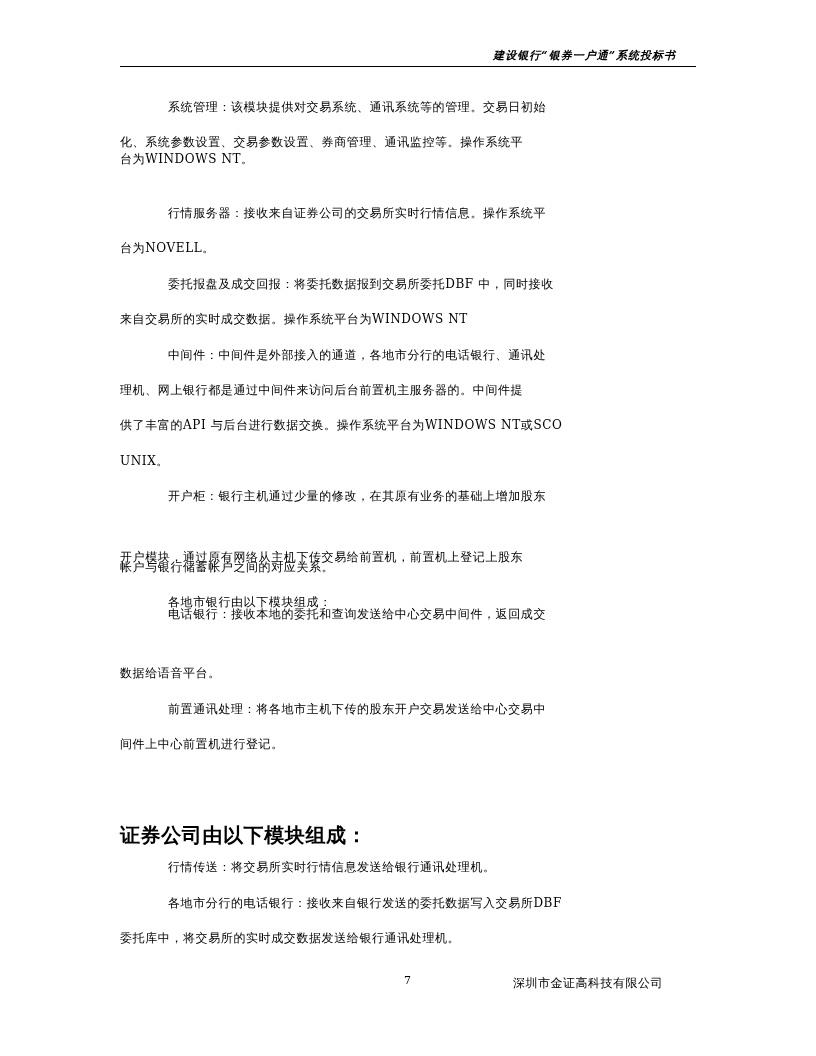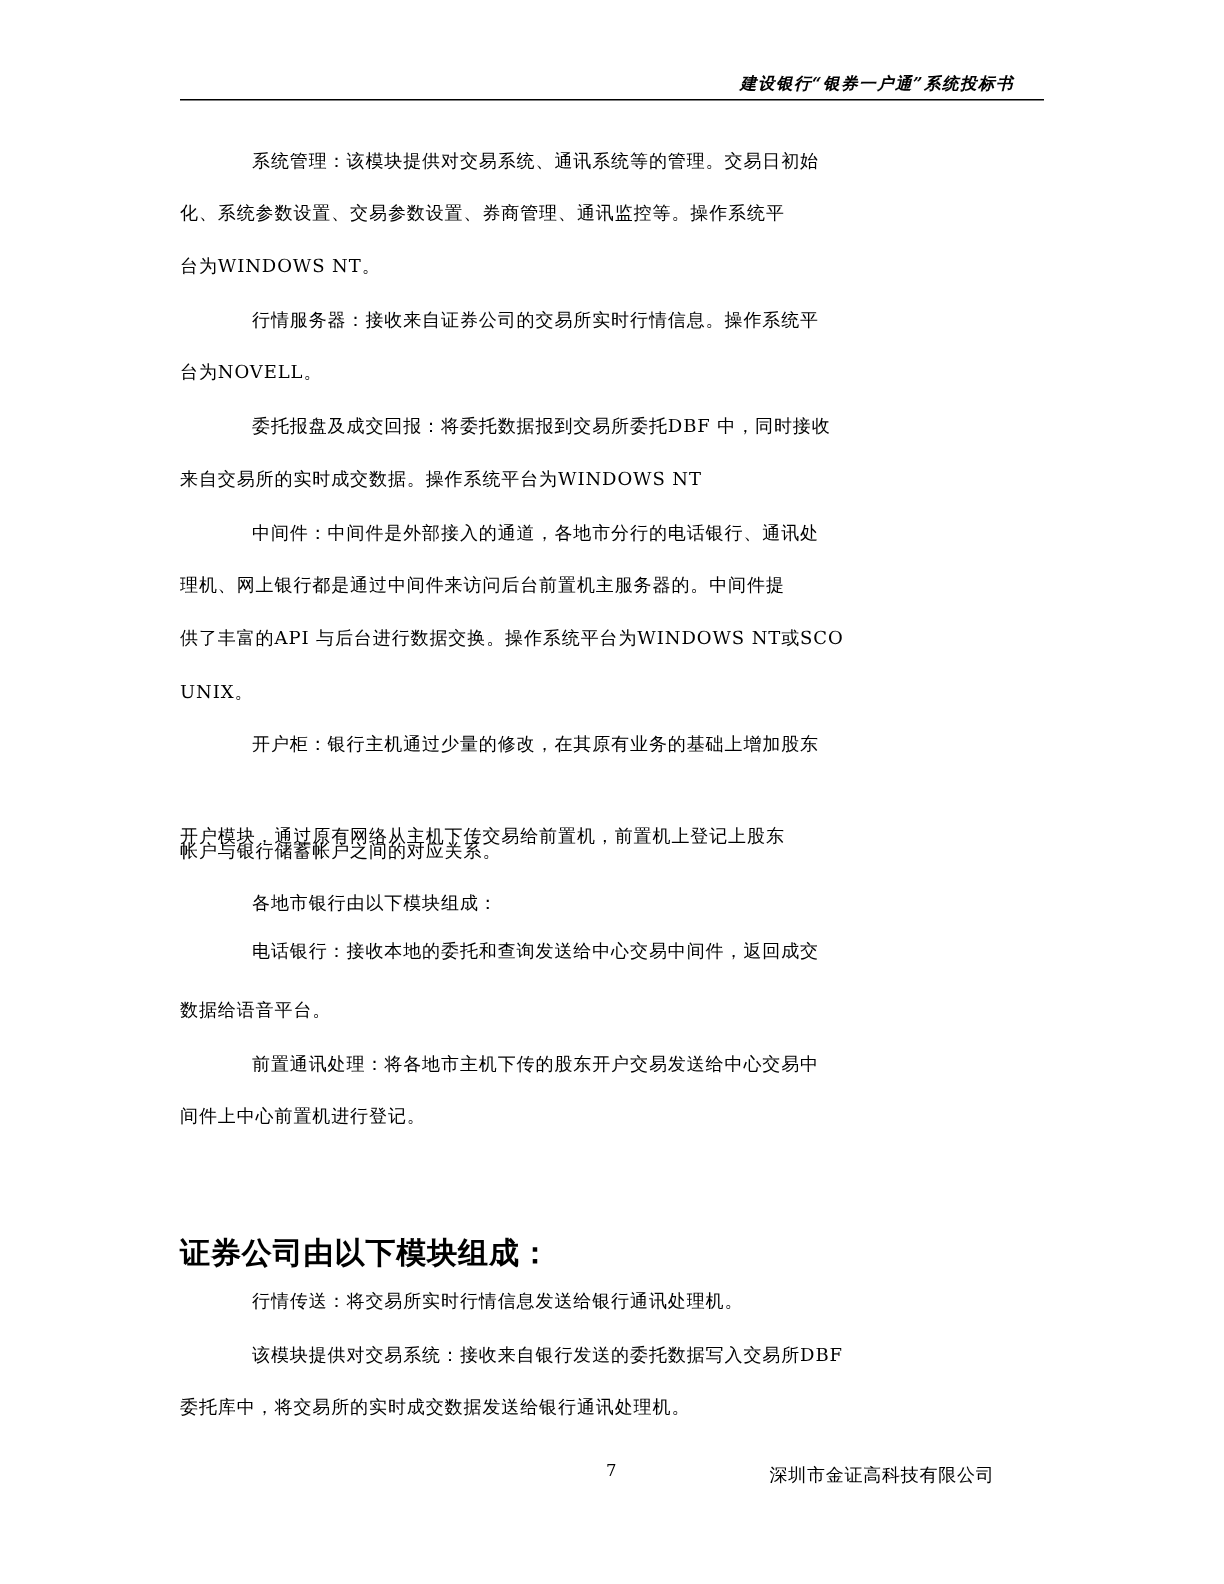--- a/index.html
+++ b/index.html
@@ -19,39 +19,39 @@
 </head>
 <body>
 
 <div class="header">
   <span class="header-title">建设银行“银券一户通”系统投标书</span>
 </div>
 
 <div>
   <div class="line indent" style="top:96px">系统管理：该模块提供对交易系统、通讯系统等的管理。交易日初始</div>
   <div class="line" style="top:131px">化、系统参数设置、交易参数设置、券商管理、通讯监控等。操作系统平</div>
-  <div class="line" style="top:166px">台为WINDOWS NT。</div>
+  <div class="line" style="top:148px">台为WINDOWS NT。</div>
   <div class="line indent" style="top:202px">行情服务器：接收来自证券公司的交易所实时行情信息。操作系统平</div>
   <div class="line" style="top:237px">台为NOVELL。</div>
   <div class="line indent" style="top:273px">委托报盘及成交回报：将委托数据报到交易所委托DBF 中，同时接收</div>
   <div class="line" style="top:308px">来自交易所的实时成交数据。操作系统平台为WINDOWS NT</div>
   <div class="line indent" style="top:344px">中间件：中间件是外部接入的通道，各地市分行的电话银行、通讯处</div>
   <div class="line" style="top:379px">理机、网上银行都是通过中间件来访问后台前置机主服务器的。中间件提</div>
   <div class="line" style="top:414px">供了丰富的API 与后台进行数据交换。操作系统平台为WINDOWS NT或SCO</div>
   <div class="line" style="top:450px">UNIX。</div>
   <div class="line indent" style="top:485px">开户柜：银行主机通过少量的修改，在其原有业务的基础上增加股东</div>
   <div class="line" style="top:546px">开户模块，通过原有网络从主机下传交易给前置机，前置机上登记上股东</div>
   <div class="line" style="top:556px">帐户与银行储蓄帐户之间的对应关系。</div>
   <div class="line indent" style="top:591px">各地市银行由以下模块组成：</div>
-  <div class="line indent" style="top:623px">电话银行：接收本地的委托和查询发送给中心交易中间件，返回成交</div>
+  <div class="line indent" style="top:603px">电话银行：接收本地的委托和查询发送给中心交易中间件，返回成交</div>
   <div class="line" style="top:662px">数据给语音平台。</div>
   <div class="line indent" style="top:698px">前置通讯处理：将各地市主机下传的股东开户交易发送给中心交易中</div>
   <div class="line" style="top:733px">间件上中心前置机进行登记。</div>
 
   <div class="line bold" style="top:824px">证券公司由以下模块组成：</div>
 
   <div class="line indent" style="top:856px">行情传送：将交易所实时行情信息发送给银行通讯处理机。</div>
-  <div class="line indent" style="top:892px">该模块提供对交易系统：接收来自银行发送的委托数据写入交易所DBF</div>
+  <div class="line indent" style="top:892px">各地市分行的电话银行：接收来自银行发送的委托数据写入交易所DBF</div>
   <div class="line" style="top:927px">委托库中，将交易所的实时成交数据发送给银行通讯处理机。</div>
 </div>
 
 <div class="footer-page">7</div>
 <div class="footer-company">深圳市金证高科技有限公司</div>
 
 </body></html>

